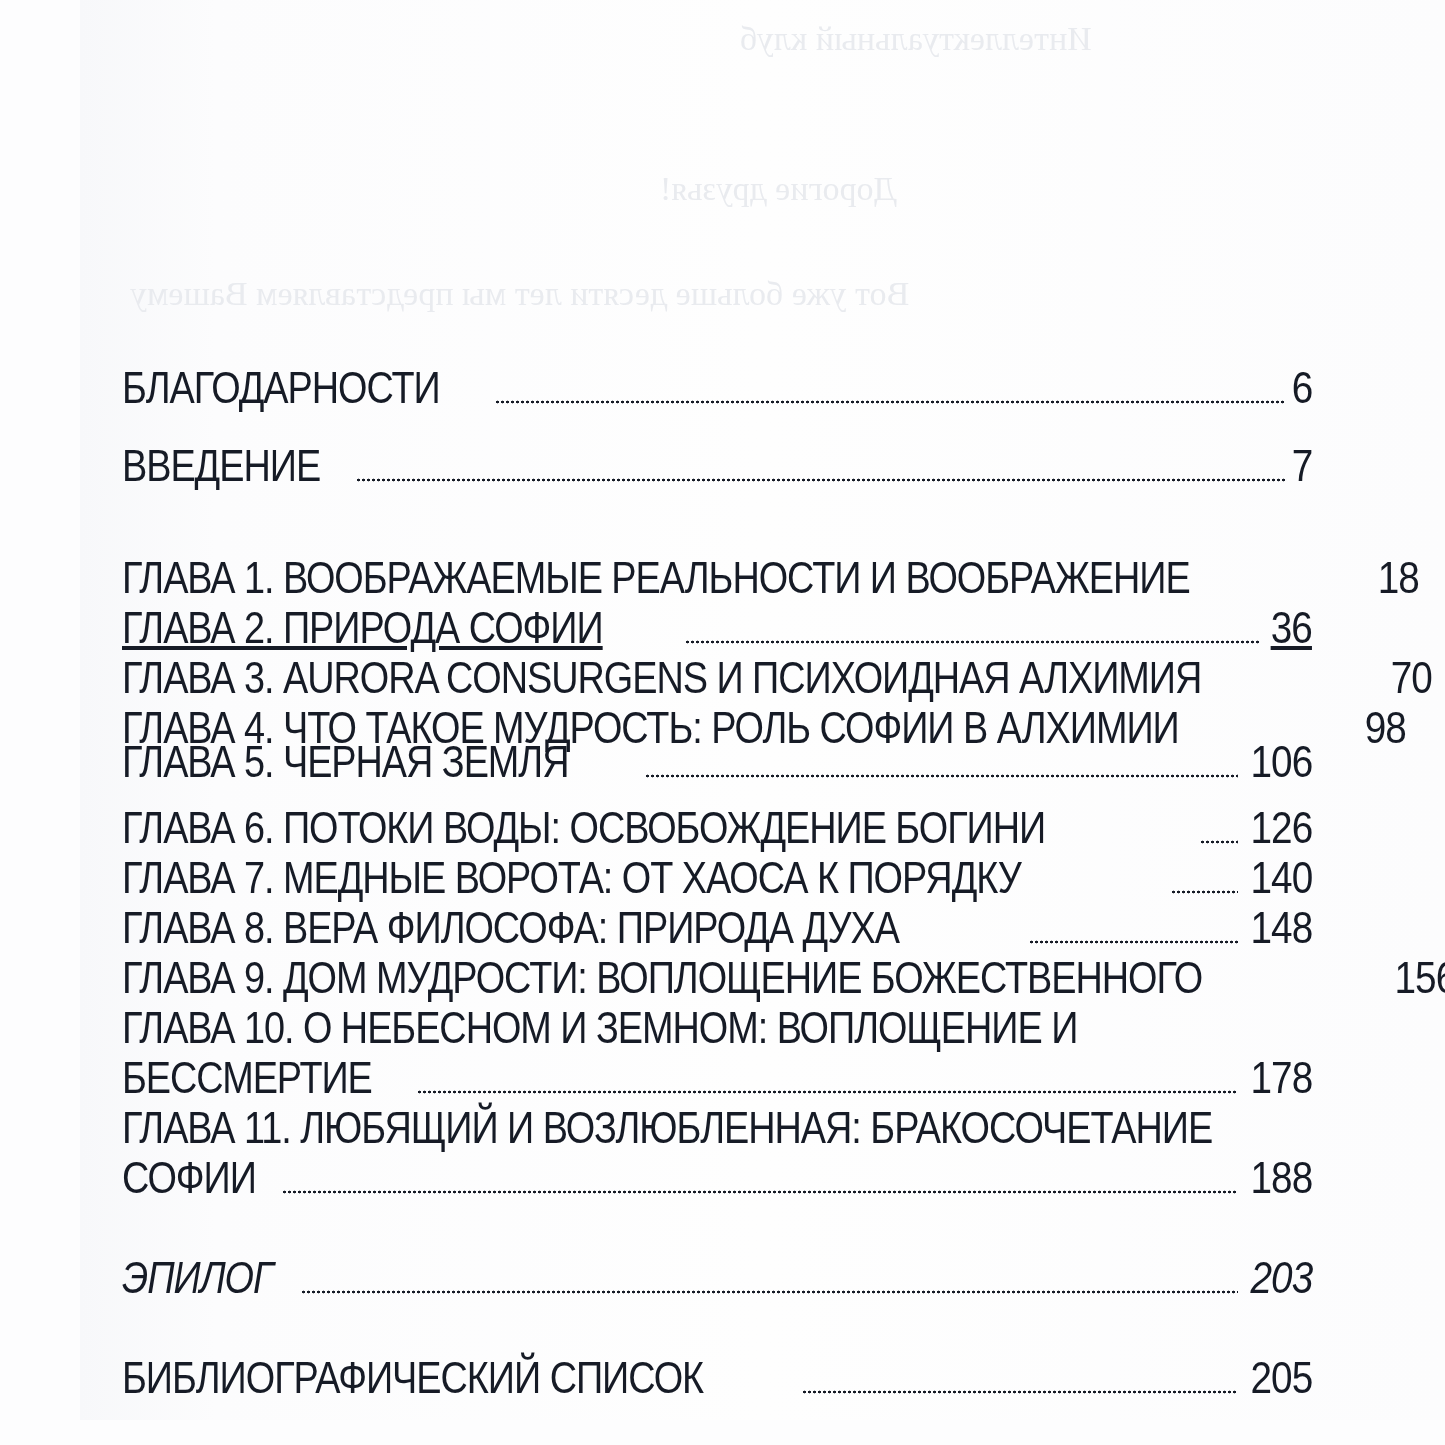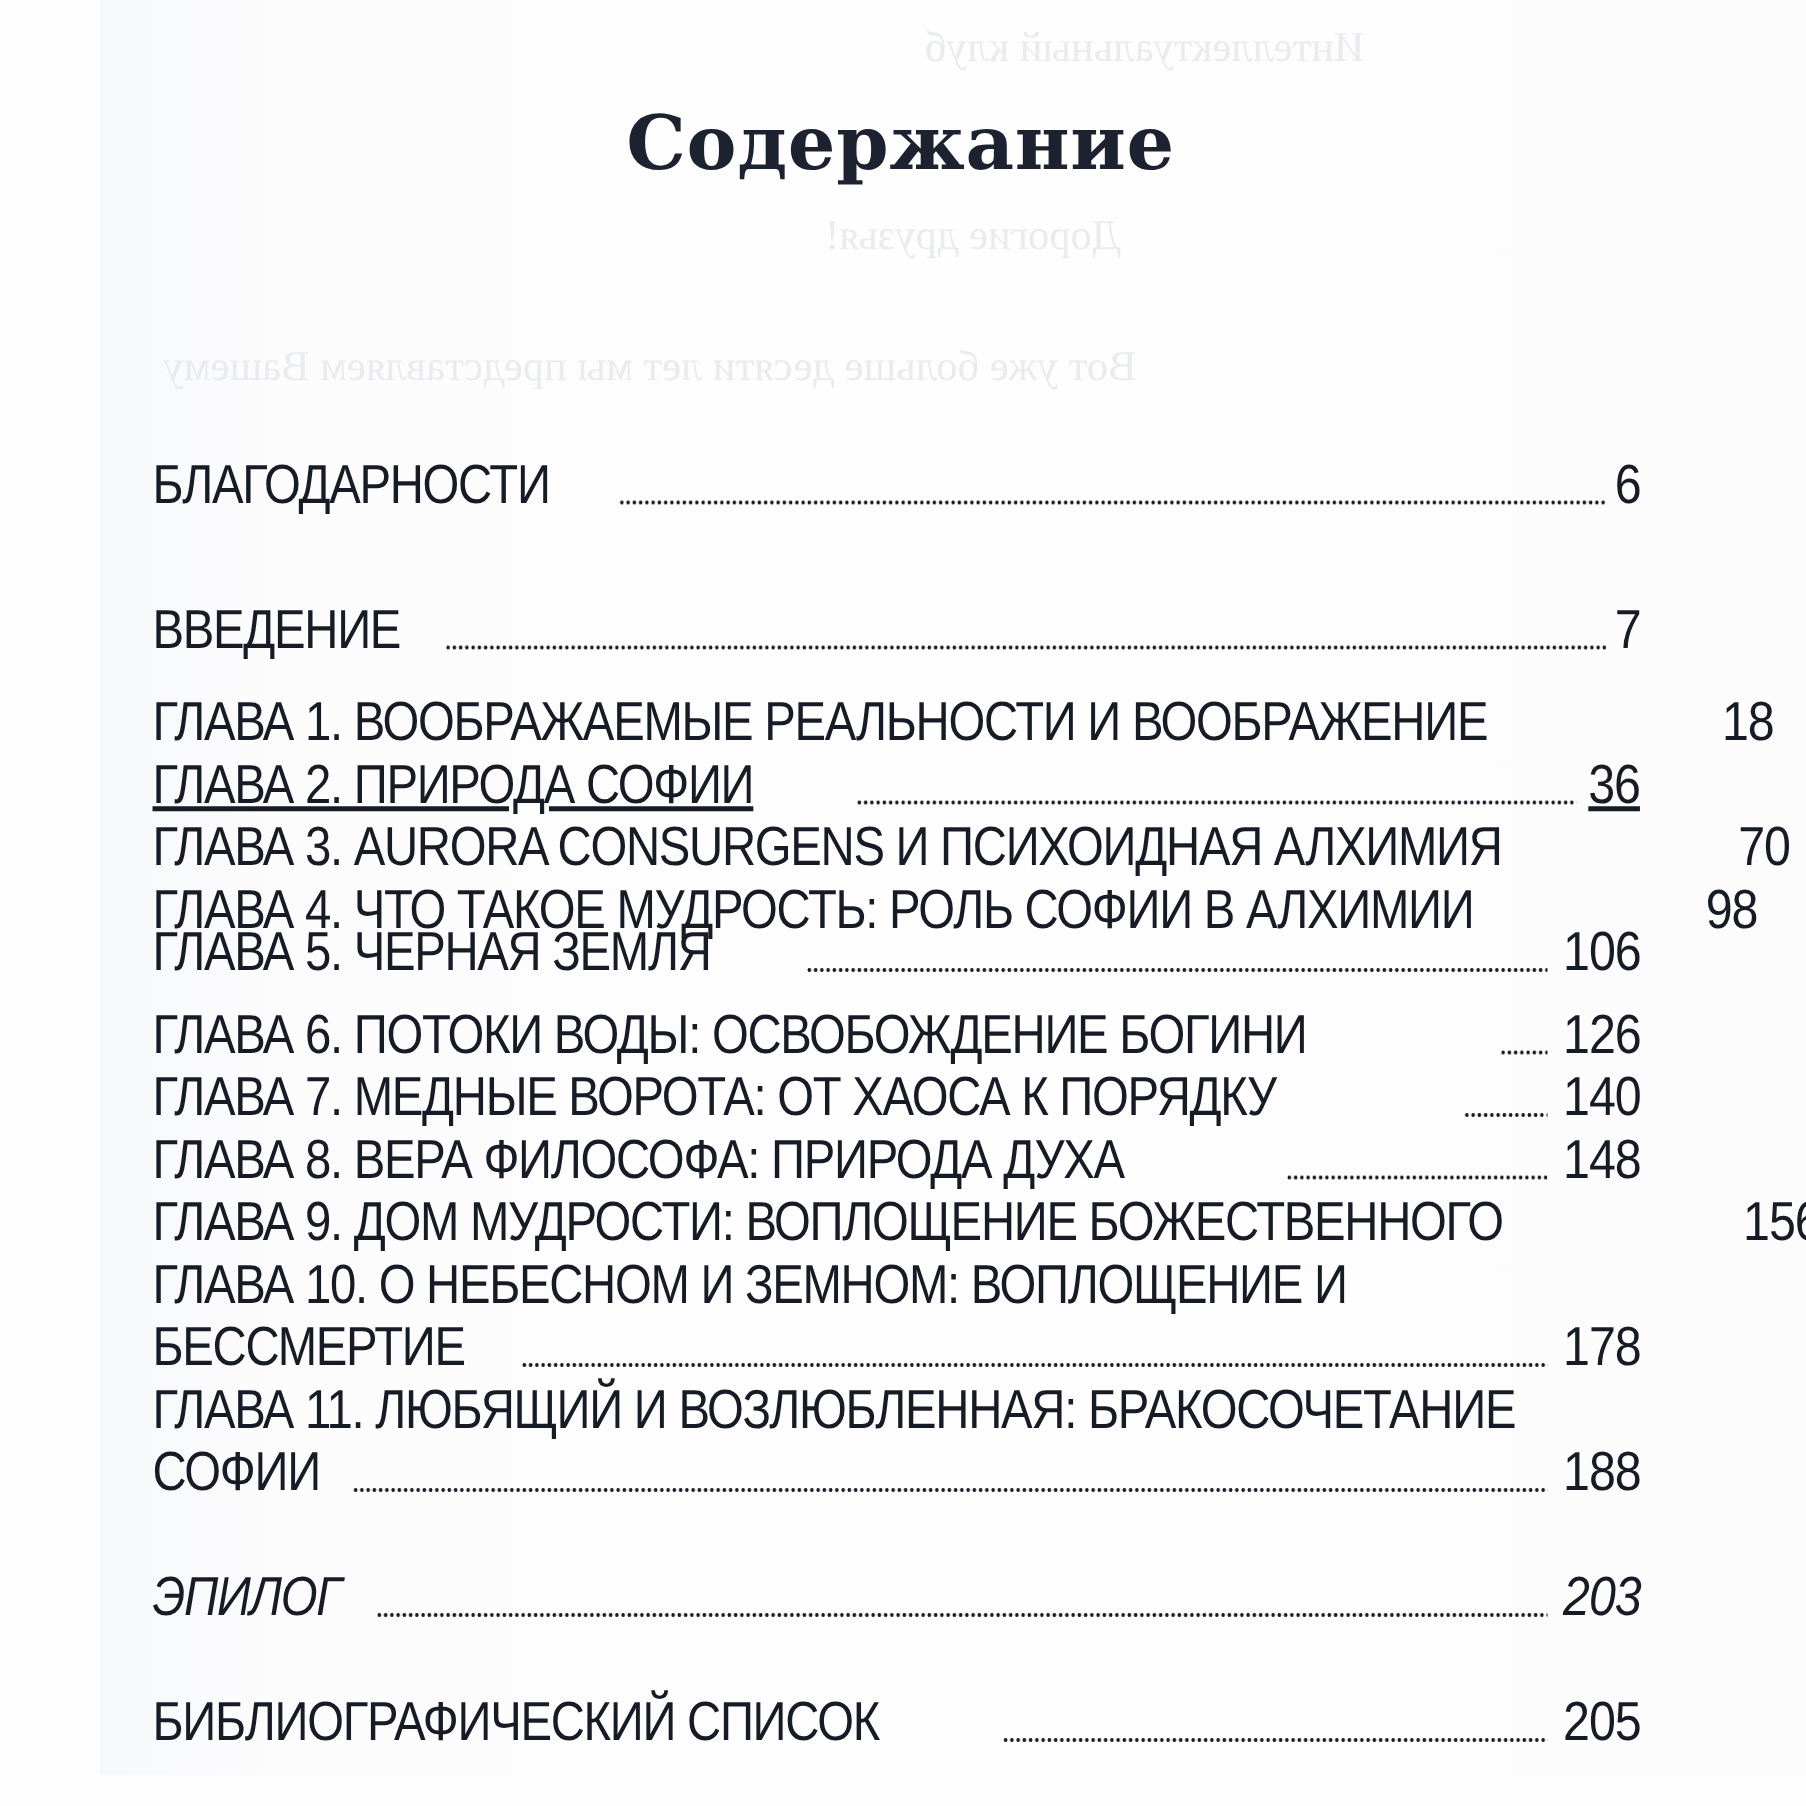--- a/index.html
+++ b/index.html
@@ -97,31 +97,30 @@
 </head>
 <body>
 
 <div class="page">
   <div class="page-shade"></div>
 
   <div class="ghost" style="left:740px; top:20px;">Интеллектуальный клуб</div>
   <div class="ghost" style="left:660px; top:170px;">Дорогие друзья!</div>
   <div class="ghost" style="left:130px; top:275px;">Вот уже больше десяти лет мы представляем Вашему</div>
 
-  <h1 class="title"><span>Содержание</span></h1>
 
   <div class="toc">
 
     <div class="toc-row" style="top:360px;">
       <span class="label">БЛАГОДАРНОСТИ</span>
       <span class="leader"></span>
       <span class="page-num">6</span>
     </div>
 
-    <div class="toc-row" style="top:476px;">
+    <div class="toc-row" style="top:438px;">
       <span class="label">ВВЕДЕНИЕ</span>
       <span class="leader"></span>
       <span class="page-num">7</span>
     </div>
 
     <div class="toc-row" style="top:550px;">
       <span class="label">ГЛАВА 1. ВООБРАЖАЕМЫЕ РЕАЛЬНОСТИ И ВООБРАЖЕНИЕ</span>
       <span class="leader"></span>
       <span class="page-num">18</span>
     </div>

